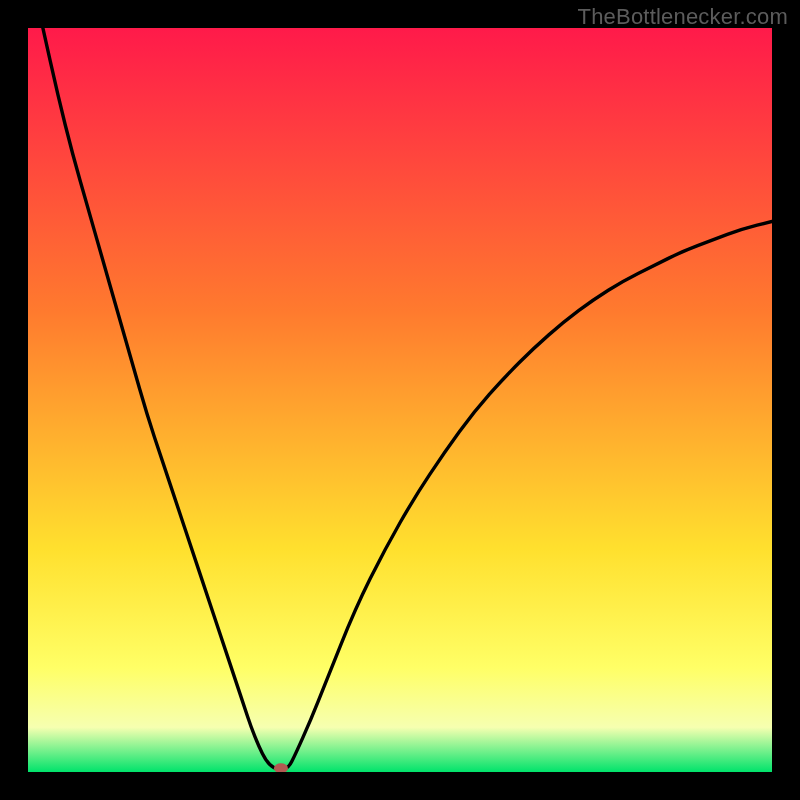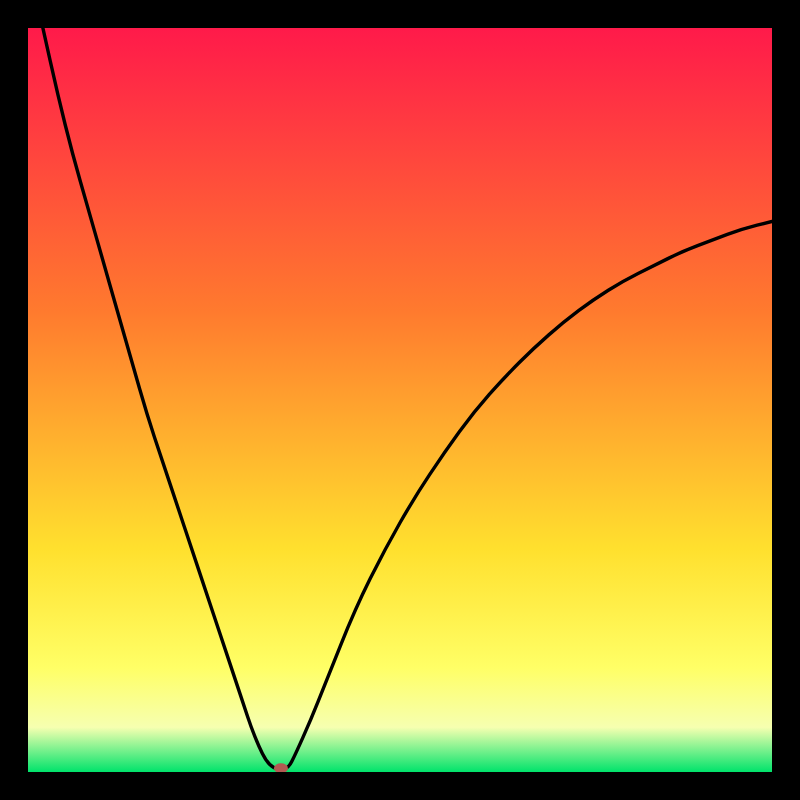--- a/index.html
+++ b/index.html
@@ -38,20 +38,21 @@
   }
   svg {
     display: block;
   }
 </style>
 </head>
 <body>
 
 <div class="frame">
 
+  <div class="watermark">TheBottlenecker.com</div>
 
   <div class="plot-area">
     <svg width="744" height="744" viewBox="0 0 744 744" preserveAspectRatio="none">
       <defs>
         <linearGradient id="bg-grad" x1="0" y1="0" x2="0" y2="1">
           <stop id="g0" offset="0%" stop-color="#ff1a4a"></stop>
           <stop id="g1" offset="38%" stop-color="#ff7a2e"></stop>
           <stop id="g2" offset="70%" stop-color="#ffe02e"></stop>
           <stop id="g3" offset="86%" stop-color="#ffff66"></stop>
           <stop id="g4" offset="94%" stop-color="#f6ffb0"></stop>

